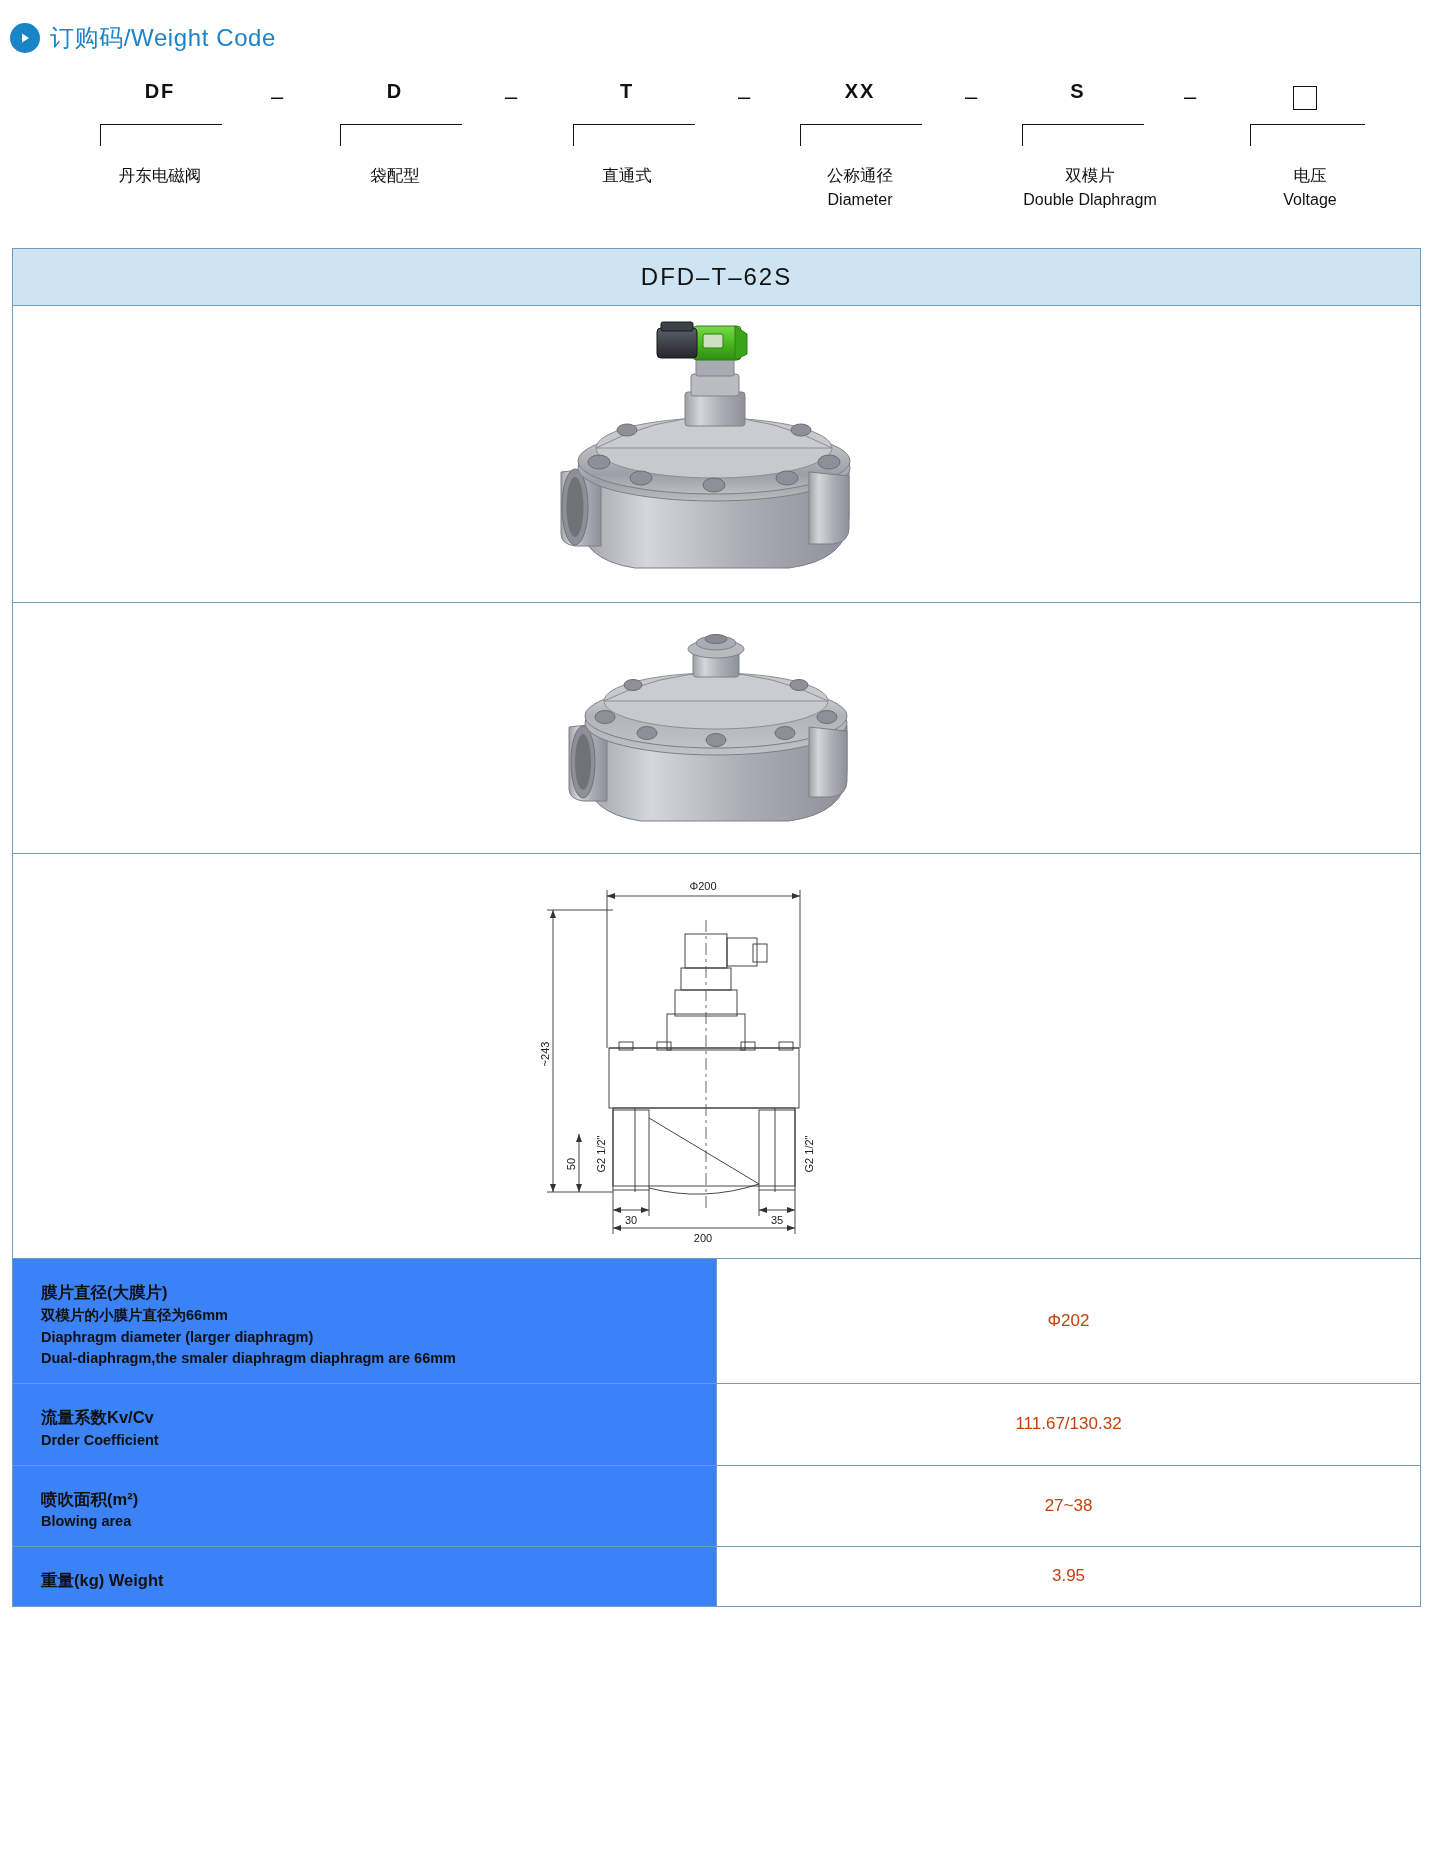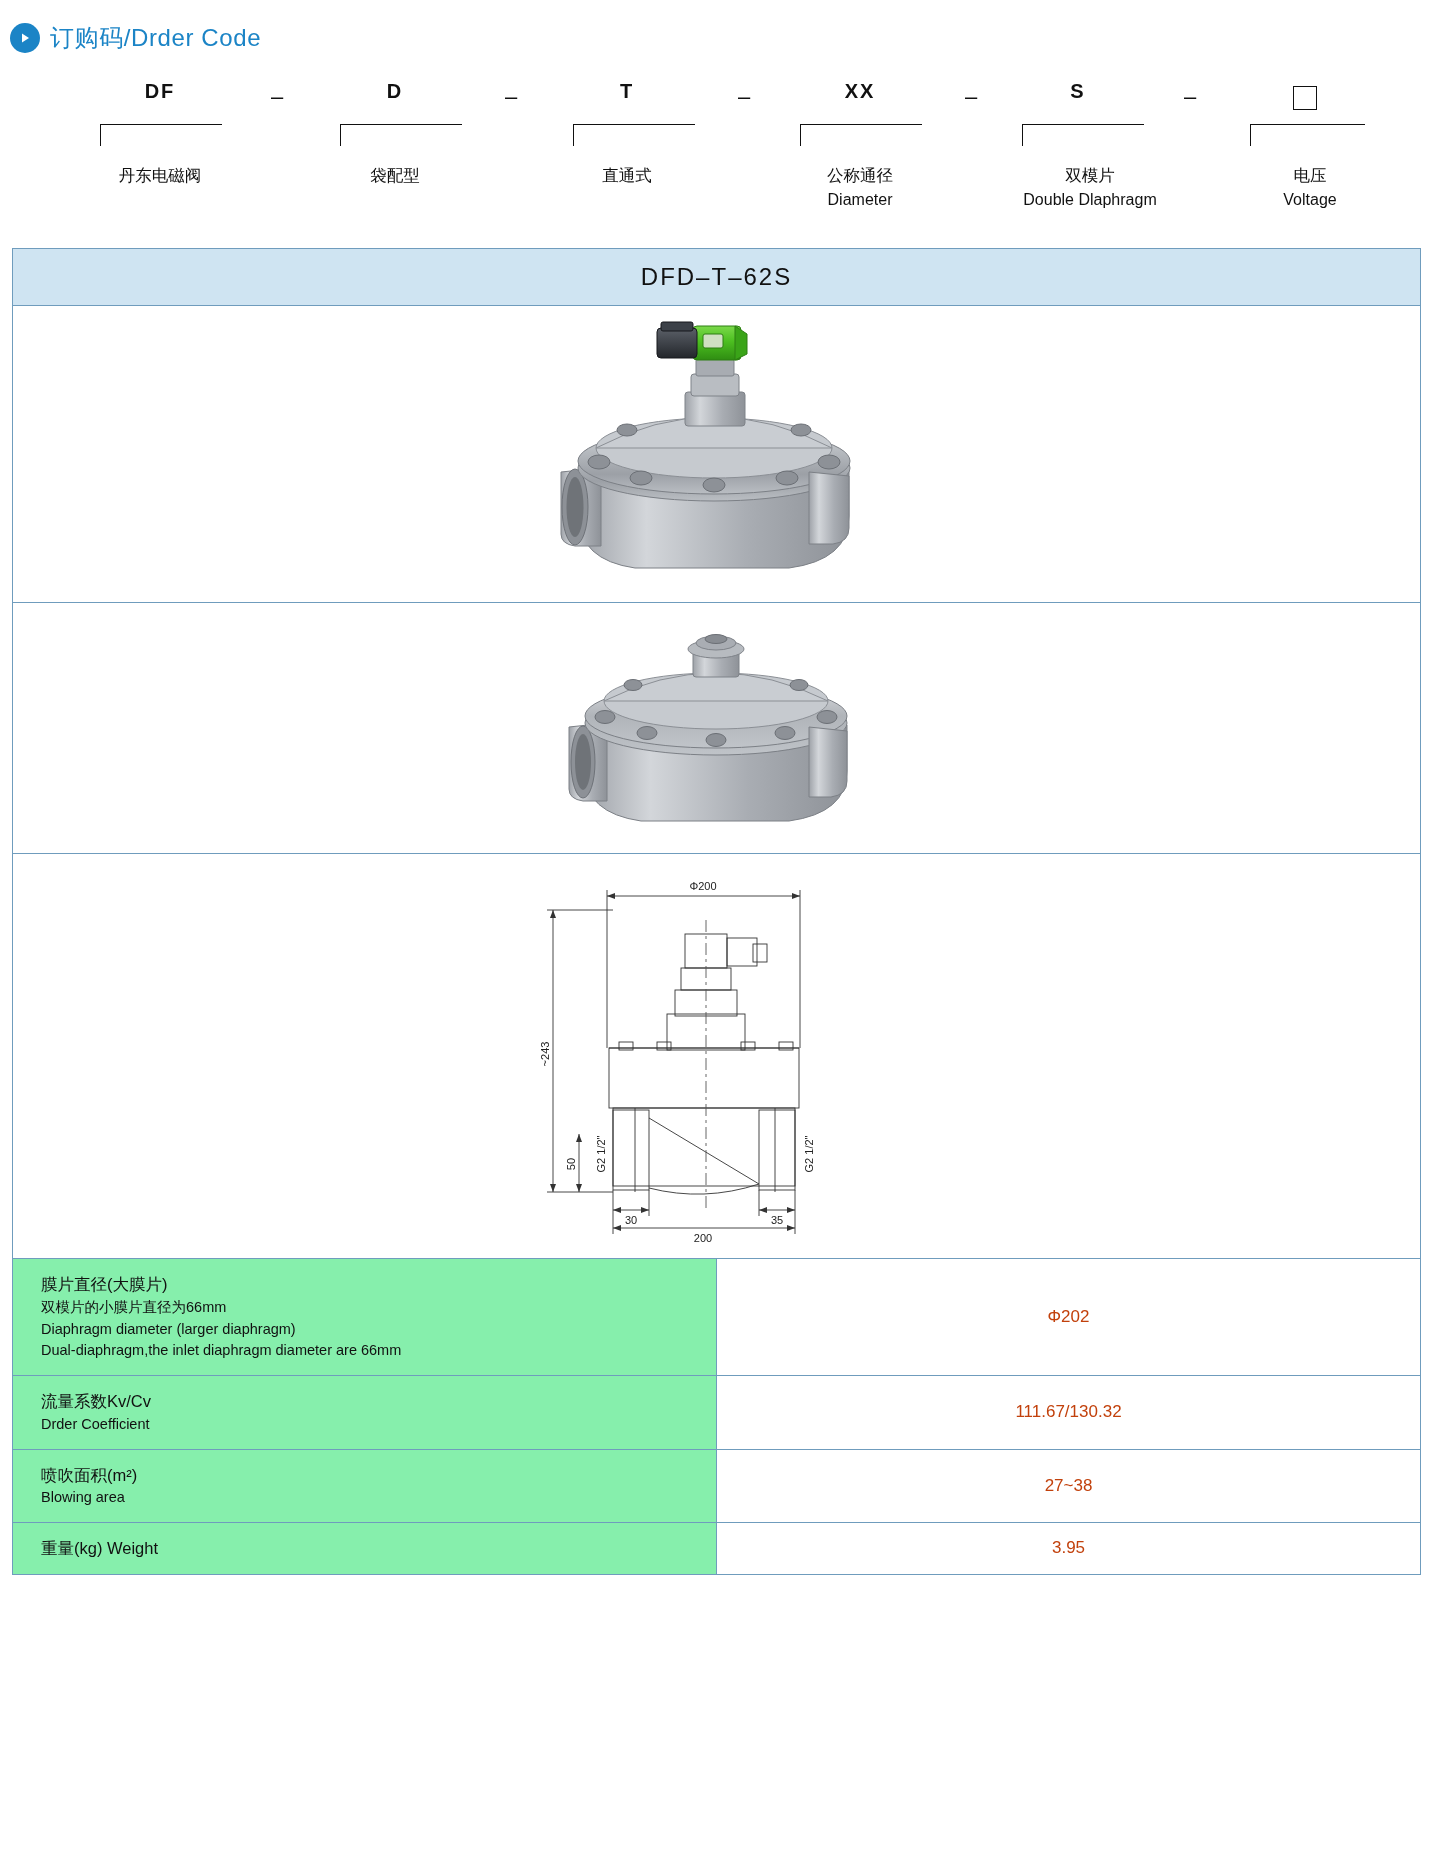--- a/index.html
+++ b/index.html
@@ -140,25 +140,26 @@
 
   
   .spec-rows { width: 100%; border-collapse: collapse; }
   .spec-rows td {
     border-top: 1px solid #6f9cbd;
     vertical-align: middle;
   }
   .spec-rows tr:first-child td { border-top: none; }
   .cell-label {
     width: 50%;
-    background: #86efac;
-    padding: 13px 0 13px 28px;
+    background: #3b82f6;
+    padding: 21px 0 13px 28px;
     font-size: 16px;
     line-height: 1.5;
     color: #111;
+    font-weight: bold;
   }
   .cell-label .cn { font-size: 16.5px; }
   .cell-label .sub { font-size: 14.5px; }
   .cell-value {
     width: 50%;
     border-left: 1px solid #6f9cbd;
     text-align: center;
     font-size: 17px;
     color: #c2410c;
     padding: 13px 6px;
@@ -168,21 +169,21 @@
 <body>
 
 <div class="page">
 
   <div class="section-header">
     <span class="play-badge">
       <svg width="14" height="14" viewBox="0 0 14 14">
           <polygon points="4,2.5 11,7 4,11.5" fill="#ffffff"></polygon>
         </svg>
     </span>
-    <span class="section-title">订购码/Drder Code</span>
+    <span class="section-title">订购码/Weight Code</span>
   </div>
 
   <div class="order-code">
     <div class="oc-row">
       <span class="oc-token" style="left:160px">DF</span>
       <span class="oc-token" style="left:395px">D</span>
       <span class="oc-token" style="left:627px">T</span>
       <span class="oc-token" style="left:860px">XX</span>
       <span class="oc-token" style="left:1078px">S</span>
 
@@ -421,21 +422,21 @@
       </div>
     </div>
 
     <table class="spec-rows">
       <tbody>
           <tr>
         <td class="cell-label">
           <div class="cn">膜片直径(大膜片)</div>
           <div class="sub">双模片的小膜片直径为66mm</div>
           <div class="sub">Diaphragm diameter (larger diaphragm)</div>
-          <div class="sub">Dual-diaphragm,the inlet diaphragm diameter are 66mm</div>
+          <div class="sub">Dual-diaphragm,the smaler diaphragm diaphragm are 66mm</div>
         </td>
         <td class="cell-value">Φ202</td>
       </tr>
       <tr>
         <td class="cell-label">
           <div class="cn">流量系数Kv/Cv</div>
           <div class="sub">Drder Coefficient</div>
         </td>
         <td class="cell-value">111.67/130.32</td>
       </tr>

